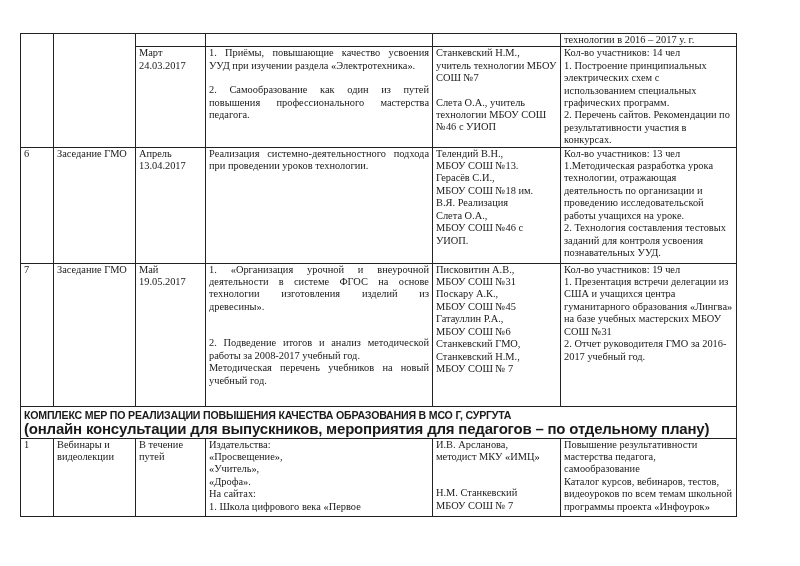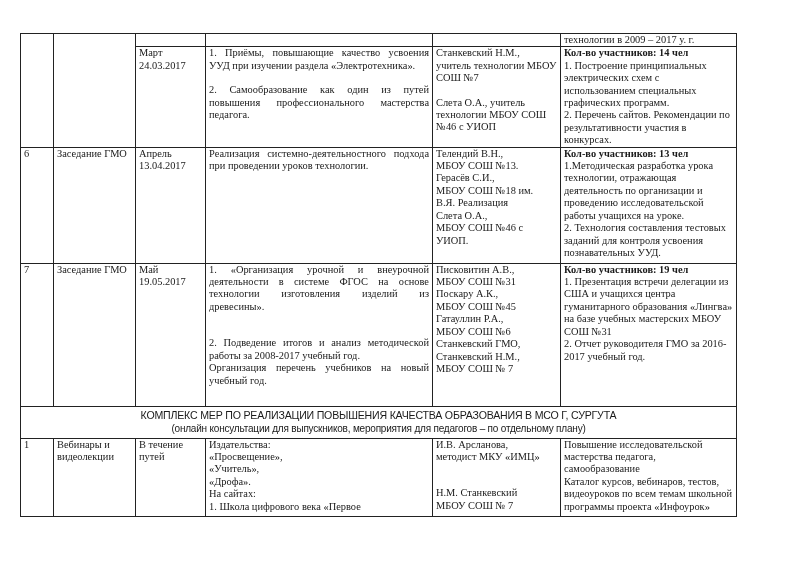--- a/index.html
+++ b/index.html
@@ -4,25 +4,25 @@
 <style>
   html, body { margin: 0; padding: 0; background: #ffffff; }
   body { width: 800px; height: 566px; position: relative; overflow: hidden;
          font-family: "Liberation Serif", "DejaVu Serif", serif; color: #1a1a1a; font-size: 10.4px; line-height: 12.4px; }
   table { position: absolute; left: 20px; top: 33px; border-collapse: collapse; table-layout: fixed; width: 716px; }
   td { border: 1px solid #222; vertical-align: top; padding: 0 3px; }
   col.c1 { width: 33px; } col.c2 { width: 82px; } col.c3 { width: 70px; }
   col.c4 { width: 227px; } col.c5 { width: 128px; } col.c6 { width: 176px; }
   .center { }
   .justify { text-align: justify; margin-top: 32px; }
-  .bold { font-weight: bold; }
+  .bold { font-weight: normal; }
   .p { display: block; }
   .gap { display: block; height: 12px; }
-  .banner { text-align: center; font-weight: normal; font-family: "Liberation Sans", "DejaVu Sans", sans-serif; font-size: 10.6px; letter-spacing: -0.2px; line-height: 14px; padding: 1px 3px 2px; }
-  .banner .sub { font-size: 10px; }
+  .banner { text-align: left; font-weight: bold; font-family: "Liberation Sans", "DejaVu Sans", sans-serif; font-size: 10.6px; letter-spacing: -0.2px; line-height: 14px; padding: 1px 3px 2px; }
+  .banner .sub { font-size: 15px; }
   .h-row1 { height: 13px; }
 </style>
 </head>
 <body>
 
 <table>
   <colgroup>
       <col class="c1">
       <col class="c2">
       <col class="c3">
@@ -31,21 +31,21 @@
       <col class="c6">
     </colgroup>
 
   <tbody>
       <tr class="h-row1">
     <td rowspan="2"></td>
     <td rowspan="2"></td>
     <td></td>
     <td></td>
     <td></td>
-    <td><span>технологии в 2009 – 2017 у. г.</span></td>
+    <td><span>технологии в 2016 – 2017 у. г.</span></td>
   </tr>
   <tr style="height:88px;">
     <td class="center">
       <span class="p">Март</span>
       <span class="p">24.03.2017</span>
     </td>
     <td class="justify">
       <span class="p">1. Приёмы, повышающие качество усвоения УУД при изучении раздела «Электротехника».</span>
       <span class="gap"></span>
       <span class="p">2. Самообразование как один из путей повышения профессионального мастерства педагога.</span>
@@ -94,21 +94,21 @@
     <td class="center">Заседание ГМО</td>
     <td class="center">
       <span class="p">Май</span>
       <span class="p">19.05.2017</span>
     </td>
     <td class="justify">
       <span class="p">1. «Организация урочной и внеурочной деятельности в системе ФГОС на основе технологии изготовления изделий из древесины».</span>
       <span class="gap"></span>
           <span class="gap"></span>
       <span class="p">2. Подведение итогов и анализ методической работы за 2008-2017 учебный год.</span>
-      <span class="p">Организация перечень учебников на новый учебный год.</span>
+      <span class="p">Методическая перечень учебников на новый учебный год.</span>
     </td>
     <td class="center">
       <span class="p">Писковитин А.В.,</span>
       <span class="p">МБОУ СОШ №31</span>
       <span class="p">Поскару А.К.,</span>
       <span class="p">МБОУ СОШ №45</span>
       <span class="p">Гатауллин Р.А.,</span>
       <span class="p">МБОУ СОШ №6</span>
       <span class="p">Станкевский ГМО,</span>
       <span class="p">Станкевский Н.М.,</span>
@@ -148,18 +148,18 @@
     </td>
     <td class="center">
       <span class="p">И.В. Арсланова,</span>
       <span class="p">методист МКУ «ИМЦ»</span>
       <span class="gap"></span>
           <span class="gap"></span>
       <span class="p">Н.М. Станкевский</span>
       <span class="p">МБОУ СОШ № 7</span>
     </td>
     <td>
-      <span class="p">Повышение исследовательской мастерства педагога, самообразование</span>
+      <span class="p">Повышение результативности мастерства педагога, самообразование</span>
       <span class="p">Каталог курсов, вебинаров, тестов, видеоуроков по всем темам школьной программы проекта «Инфоурок»</span>
     </td>
   </tr>
 </tbody>
   </table>
 
 </body></html>

